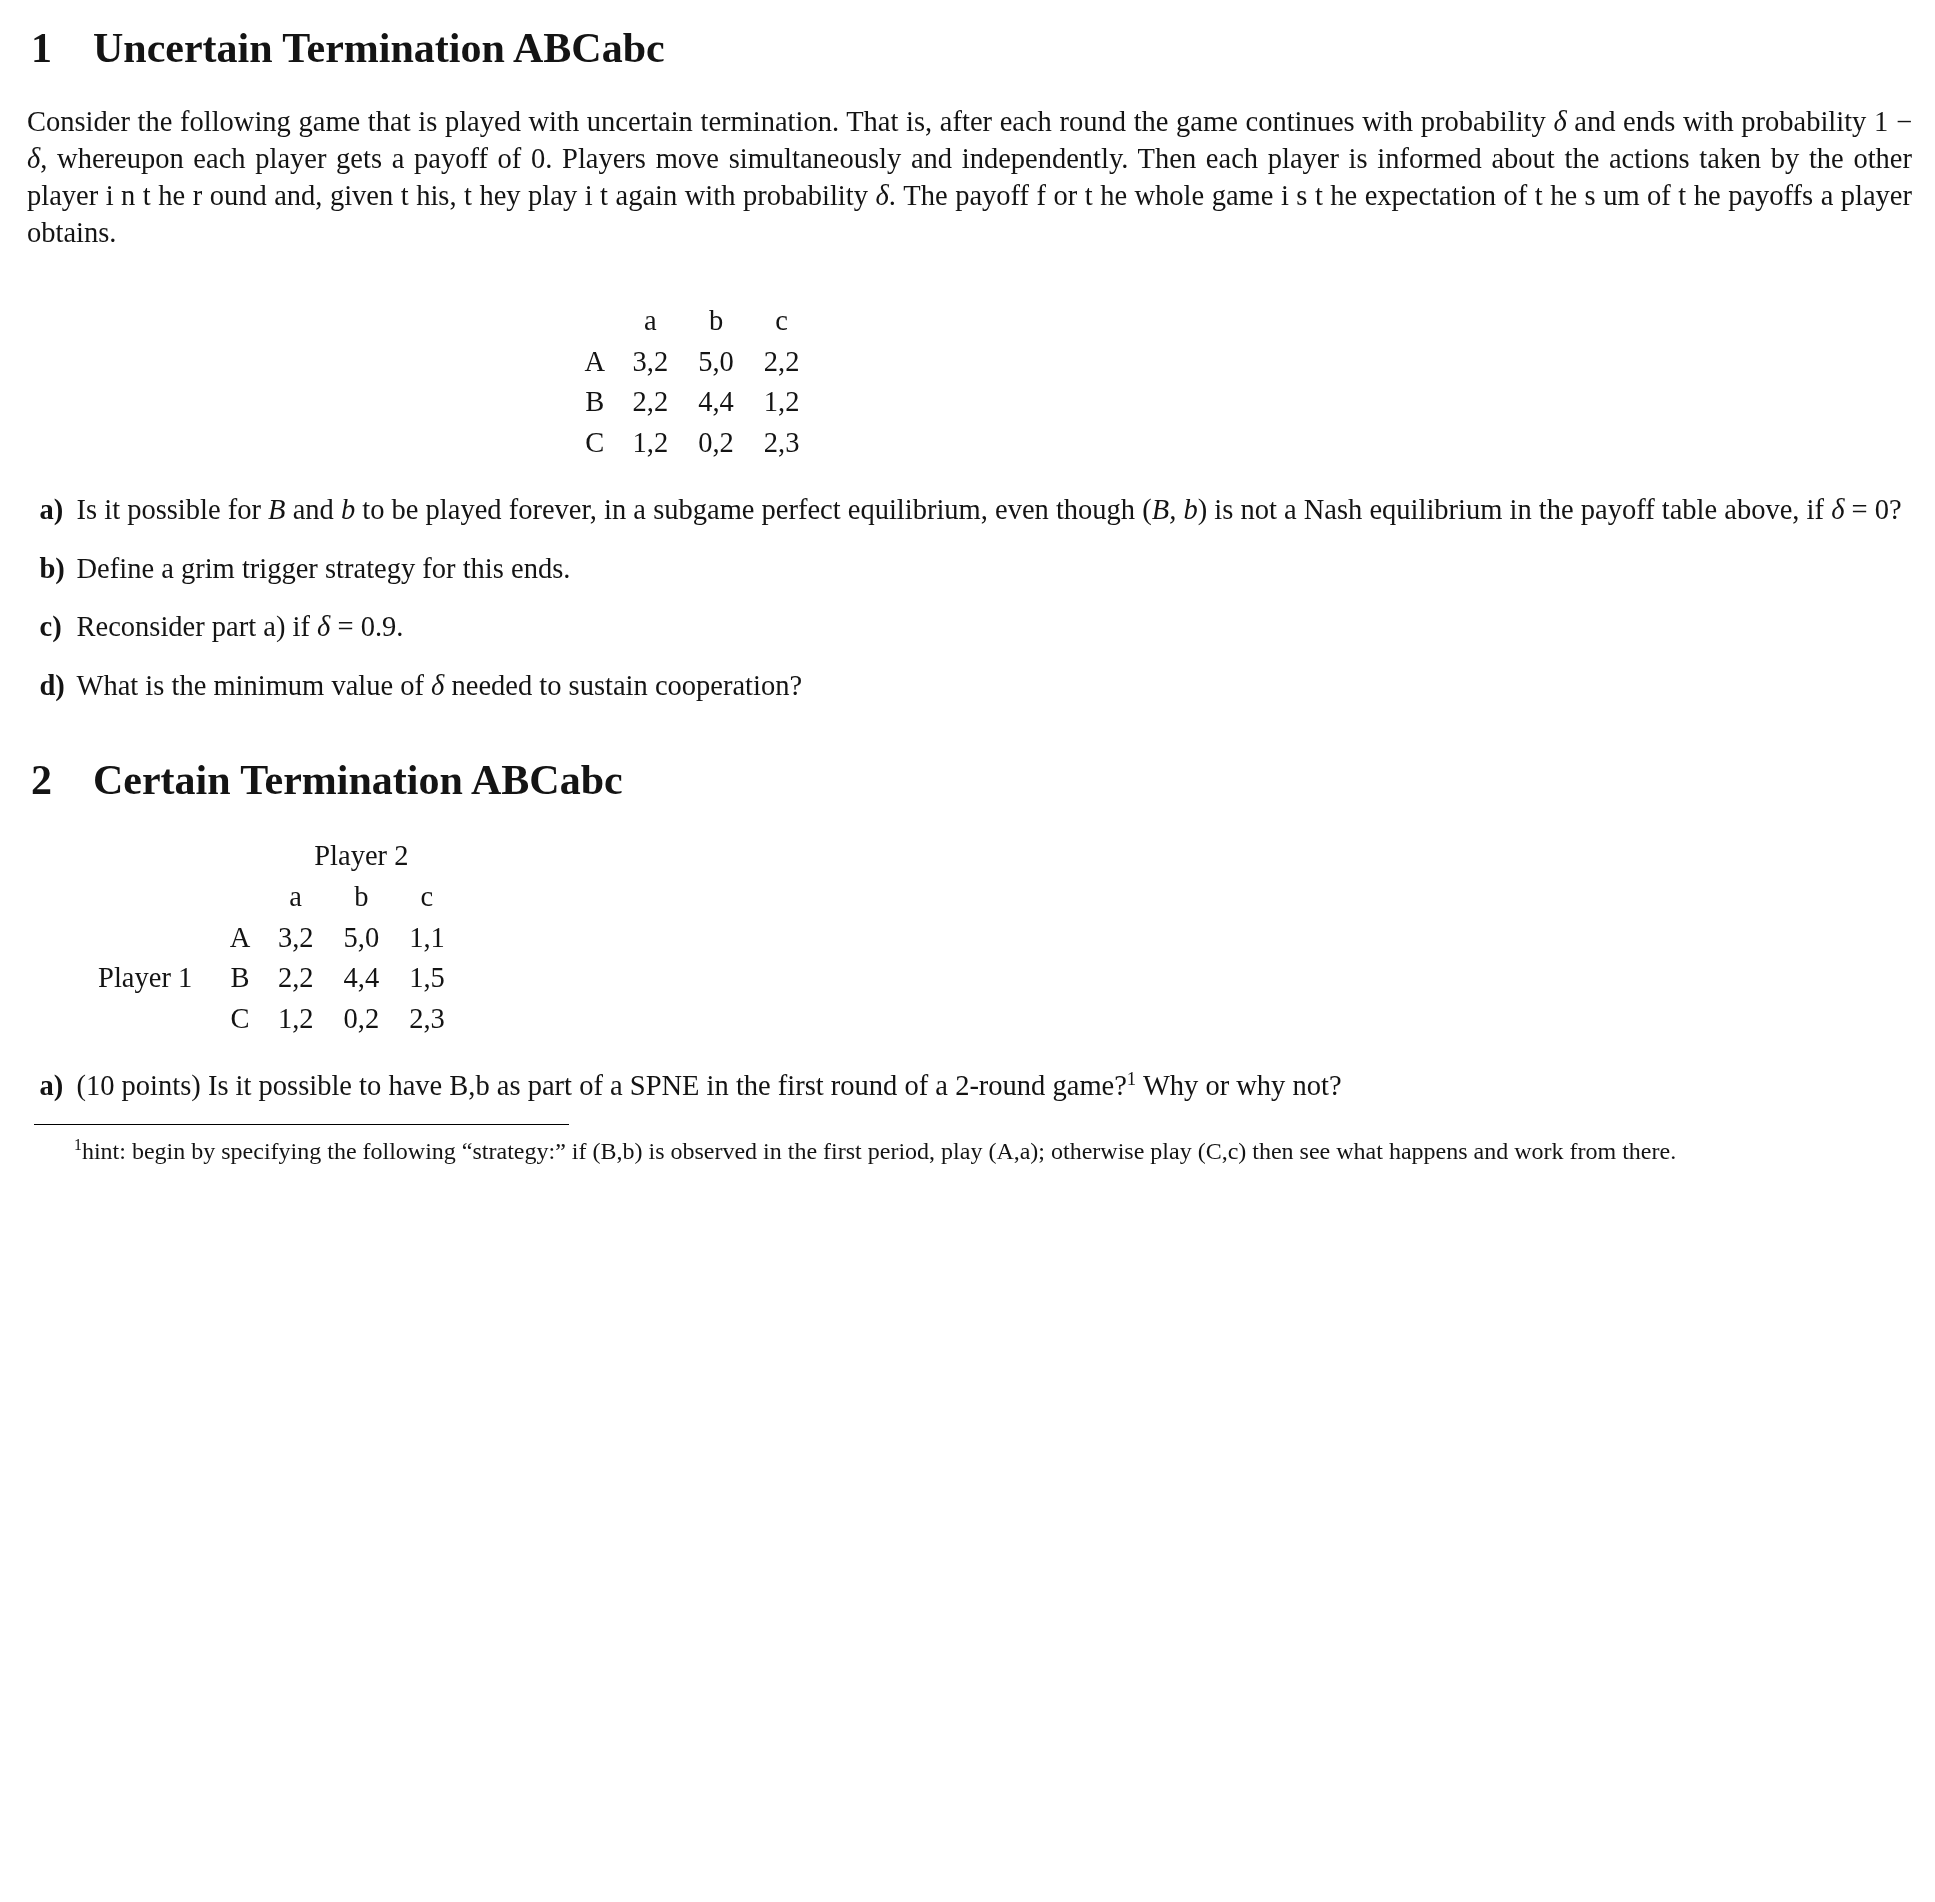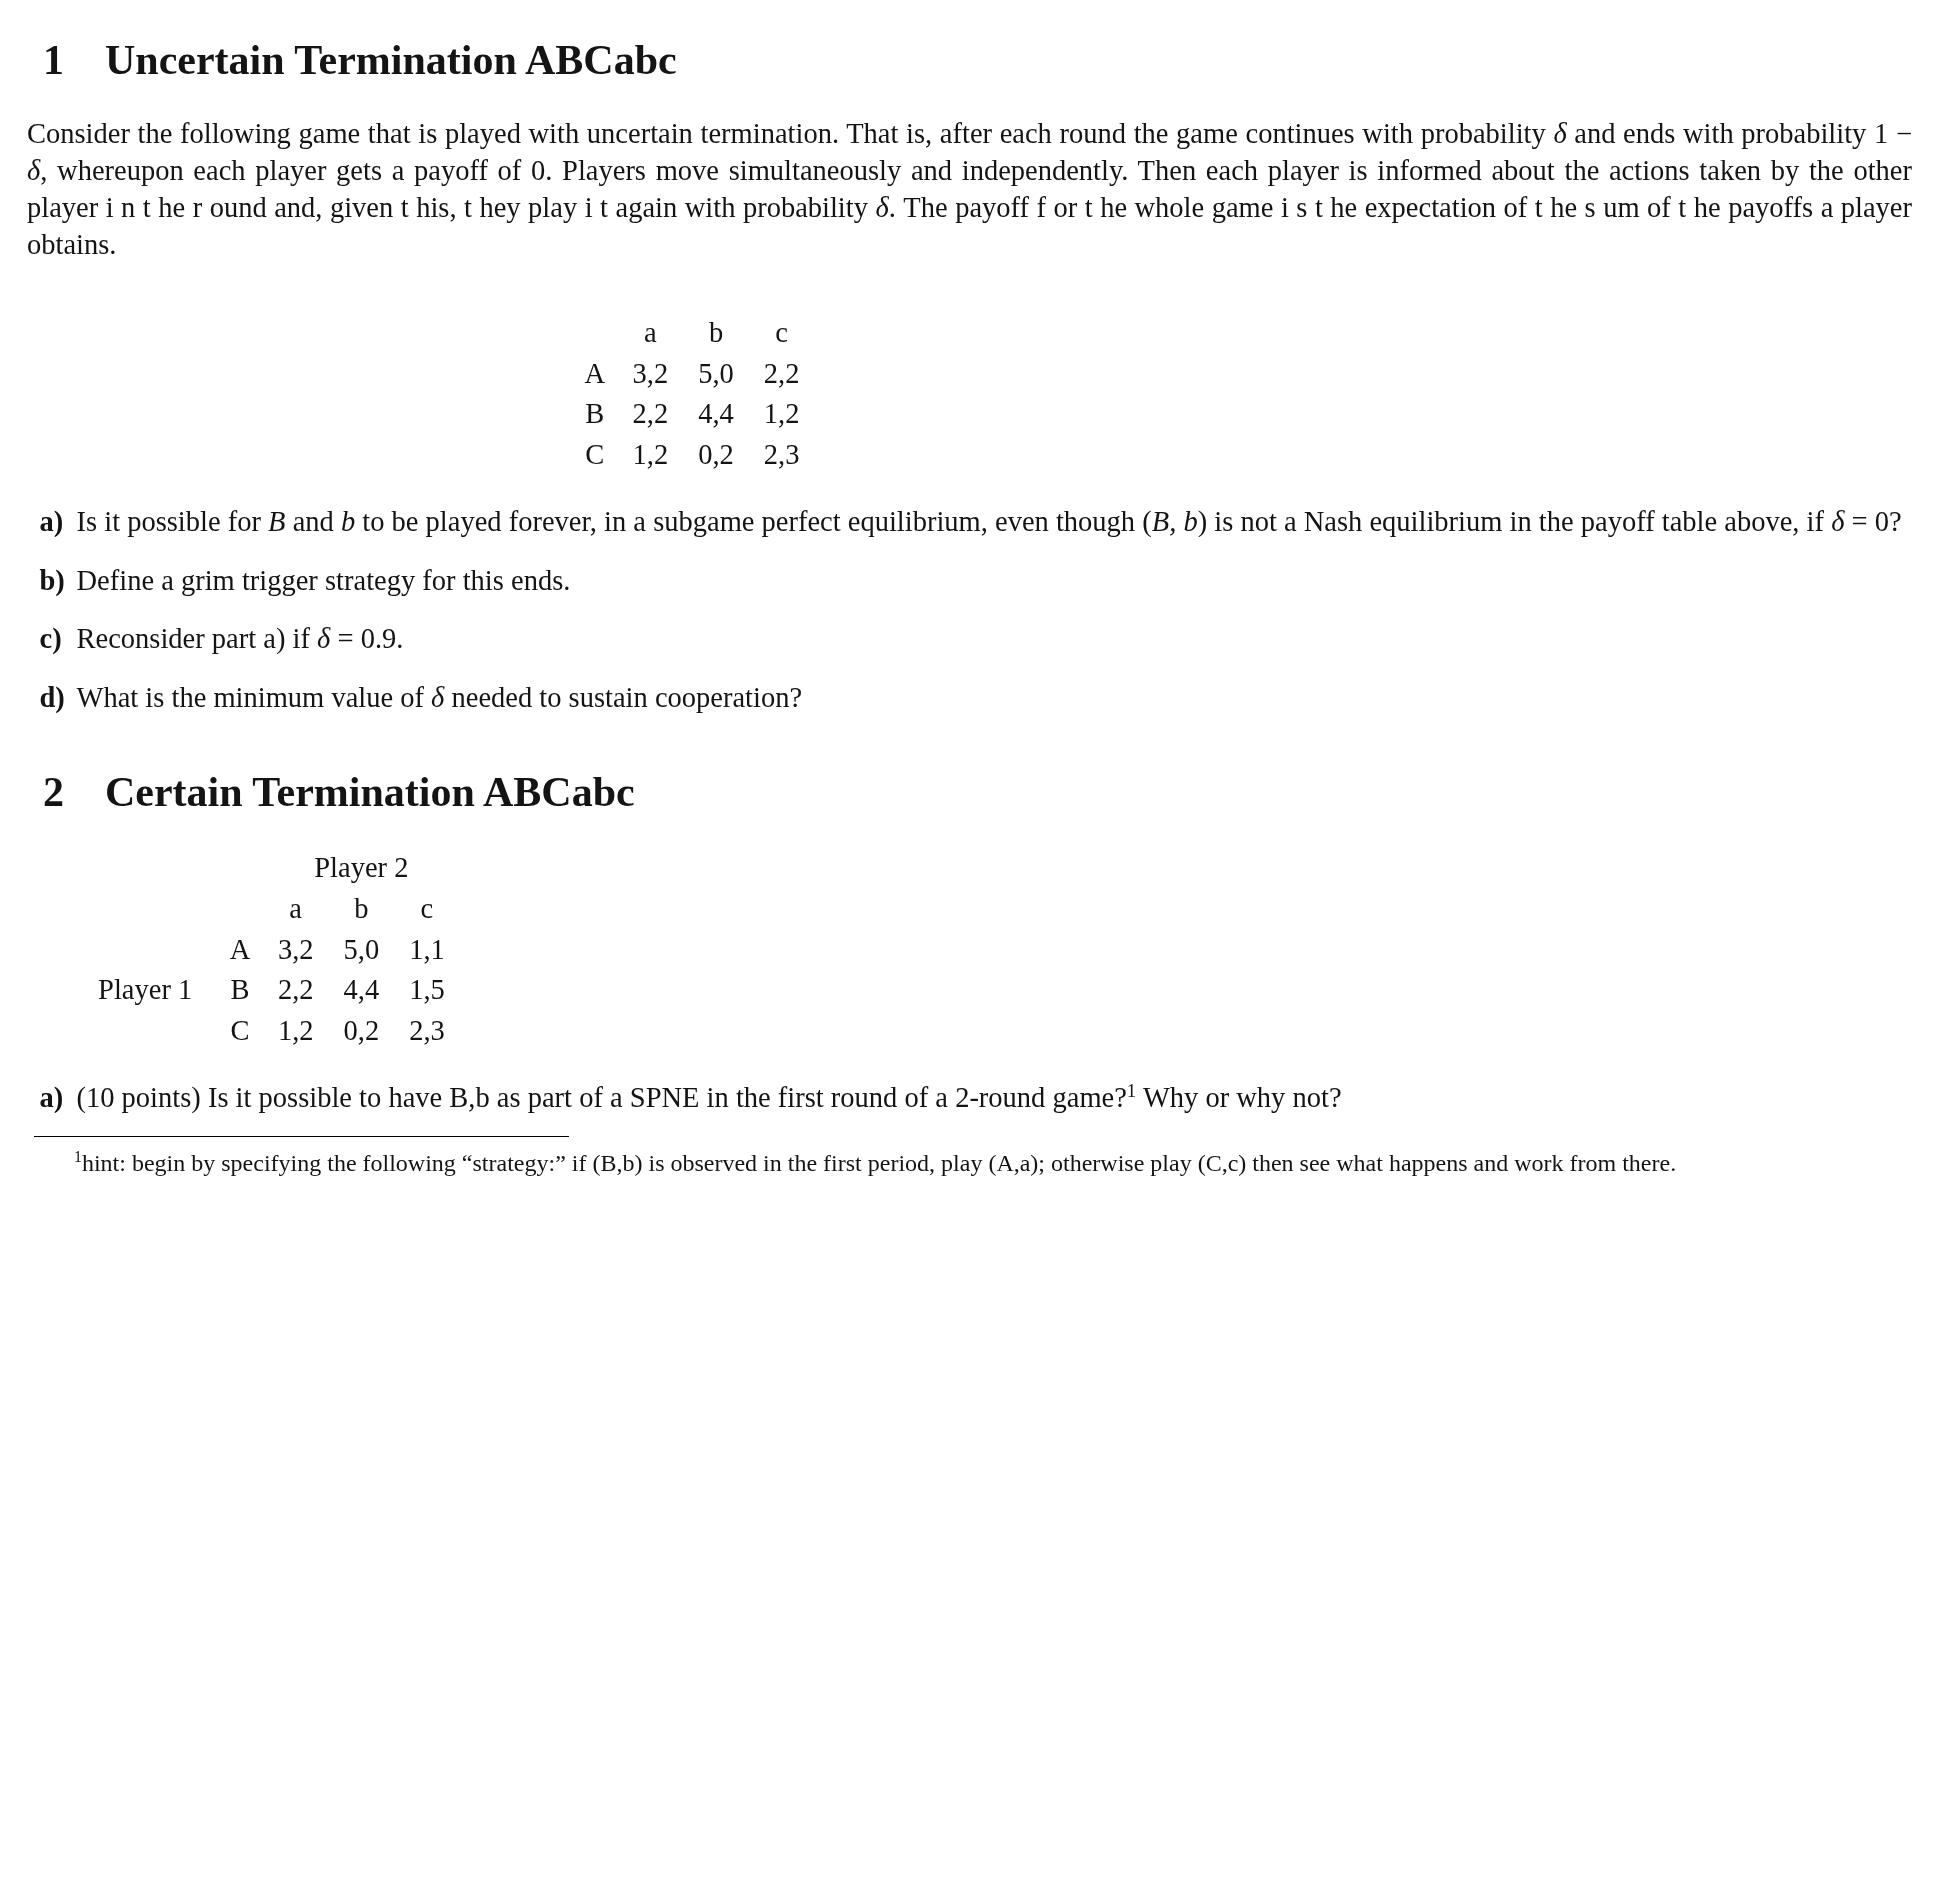--- a/index.html
+++ b/index.html
@@ -13,21 +13,21 @@
     font-family: "Liberation Serif", "DejaVu Serif", serif;
     font-size: 28.5px;
     line-height: 37px;
   }
   .page { padding: 18px 23px 0 27px; }
 
   .section-heading {
     font-size: 42px;
     line-height: 52px;
     font-weight: 700;
-    margin: 16px;
+    margin: 4px;
   }
   .sec-num { display: inline-block; min-width: 62px; }
 
   .para { text-align: justify; margin: 28.5px 0 0 0; }
   .it { font-style: italic; }
   sup { font-size: 66%; line-height: 0; vertical-align: super; }
 
   .tbl-wrap1 { margin: 50px 0 0 545px; }
   .tbl-wrap2 { margin: 30px 0 0 64px; }
   table.payoff { border-collapse: separate; border-spacing: 0; }

